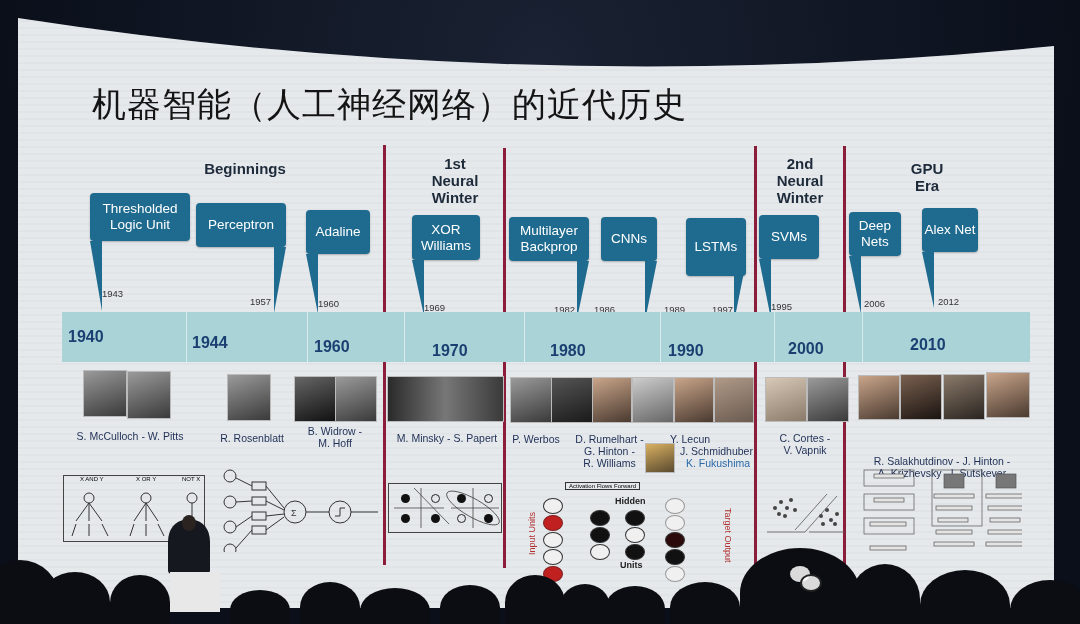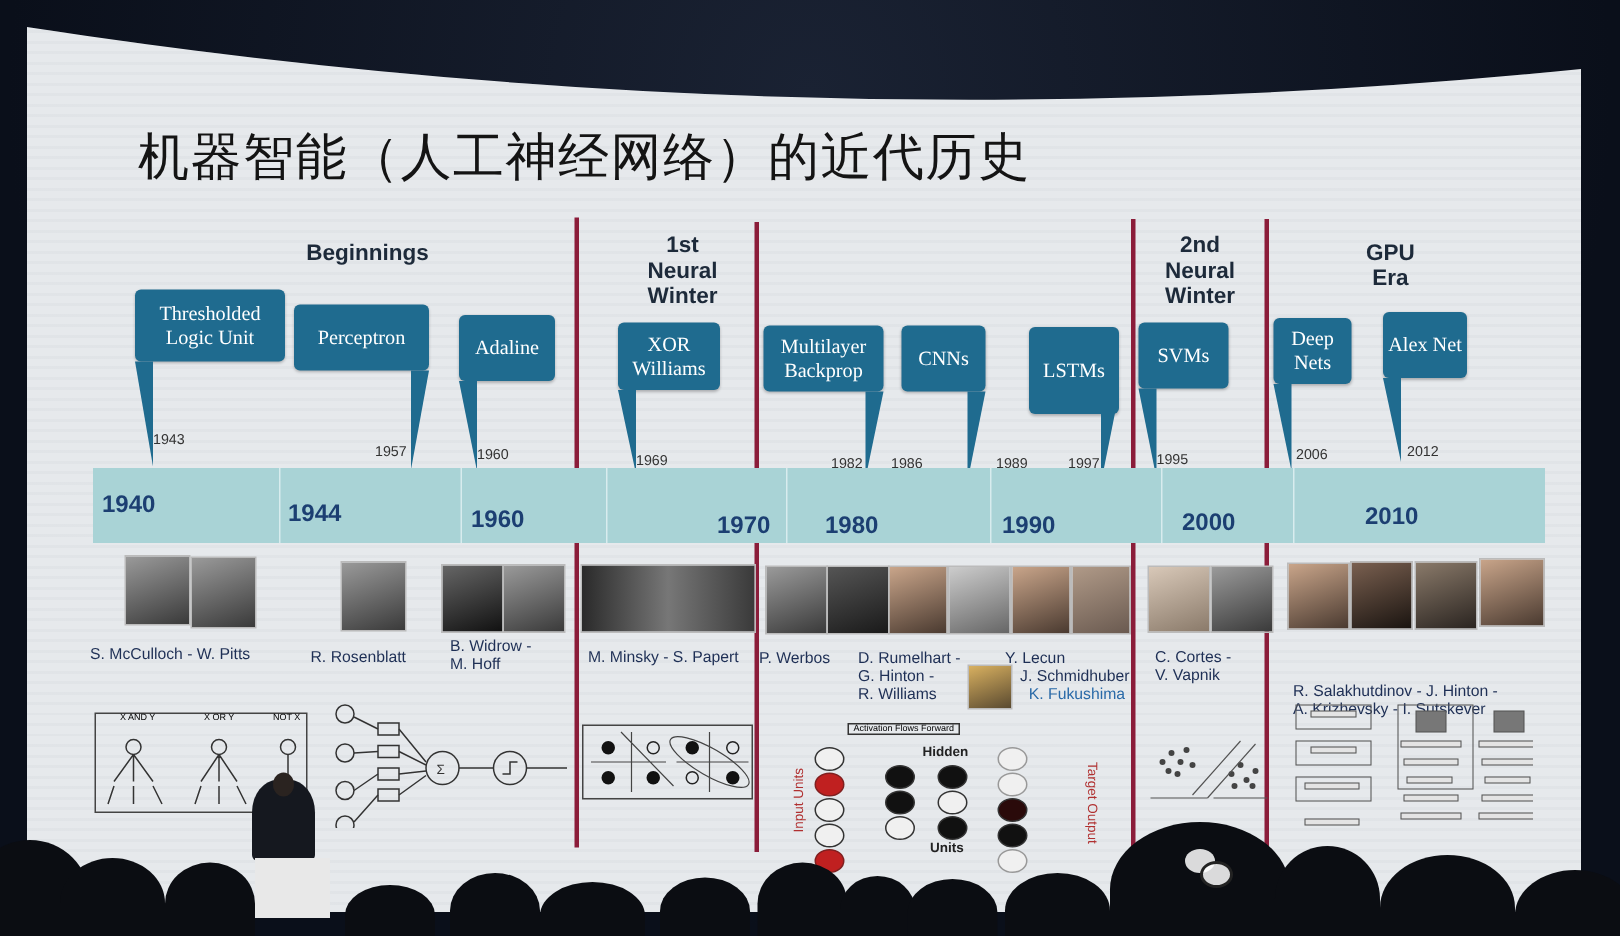--- a/index.html
+++ b/index.html
@@ -4,29 +4,29 @@
 <style>
   html,body{margin:0;padding:0;}
   body{width:1080px;height:624px;overflow:hidden;background:#0b1220;position:relative;font-family:"Liberation Sans",sans-serif;}
   .stage{position:absolute;left:0;top:0;width:1080px;height:624px;background:radial-gradient(ellipse at 50% 10%,#1a2233 0%,#0a0f1a 70%);}
   .screen{position:absolute;left:18px;top:18px;width:1036px;height:590px;background:#e6e9ec;
     clip-path:path('M0 0 Q 520 80 1036 28 L 1036 590 L 0 590 Z');}
   .scanlines{position:absolute;inset:0;background:repeating-linear-gradient(0deg,rgba(255,255,255,0) 0 5px,rgba(200,205,210,.18) 5px 7px);pointer-events:none;}
   .title{position:absolute;left:92px;top:82px;font-size:34px;color:#141414;letter-spacing:1px;font-family:"DejaVu Sans",sans-serif;}
   .divider{position:absolute;width:3px;background:#8b1d3a;top:145px;height:420px;}
   .era{position:absolute;font-weight:bold;color:#1d2a3a;font-size:15px;text-align:center;line-height:17px;}
-  .callout{position:absolute;background:#1f6b8f;color:#fff;font-size:13.5px;text-align:center;border-radius:4px;display:flex;align-items:center;justify-content:center;line-height:16px;box-shadow:0 1px 2px rgba(0,0,0,.25);font-family:Liberation Serif, serif;}
+  .callout{position:absolute;background:#1f6b8f;color:#fff;font-size:13.5px;text-align:center;border-radius:4px;display:flex;align-items:center;justify-content:center;line-height:16px;box-shadow:0 1px 2px rgba(0,0,0,.25);}
   .tail{position:absolute;width:0;height:0;border-style:solid;}
   .yr-small{position:absolute;font-size:9.5px;color:#333;}
   .timeline{position:absolute;left:62px;top:312px;width:968px;height:50px;background:#a9d3d6;}
   .decade-sep{position:absolute;top:0;width:1px;height:50px;background:#d8ecee;}
   .decade{position:absolute;font-weight:bold;color:#1c3f72;font-size:16px;top:17px;}
   .photo{position:absolute;background:linear-gradient(160deg,#9a9a9a,#3a3a3a);border:1px solid #bbb;}
   .photo.color{background:linear-gradient(160deg,#c9a58a,#4a3a30);}
-  .name{position:absolute;font-size:10.5px;color:#1e2f55;line-height:12px;}
+  .name{position:absolute;font-size:10.5px;color:#1e2f55;text-align:center;line-height:12px;}
   .name.blue{color:#2a6aa8;}
   .diagram{position:absolute;border:1px solid #444;background:transparent;}
   .dot{position:absolute;width:9px;height:9px;border-radius:50%;background:#111;}
   .dot.open{background:transparent;border:1.5px solid #222;width:7px;height:7px;}
   .node{position:absolute;width:18px;height:14px;border-radius:50%;border:1.5px solid #333;background:#f0f0f0;}
   .node.red{background:#c02020;border-color:#802020;}
   .node.black{background:#111;}
   .node.gray{border-color:#999;}
   .audience{position:absolute;border-radius:50% 50% 10% 10%;background:#0b0d12;}
   .watermark{position:absolute;left:790px;top:566px;color:rgba(255,255,255,.85);font-size:22px;font-family:"DejaVu Sans",sans-serif;display:flex;align-items:center;gap:8px;}
@@ -109,21 +109,21 @@
   <div class="decade-sep" style="left:124px;"></div>
   <div class="decade-sep" style="left:245px;"></div>
   <div class="decade-sep" style="left:342px;"></div>
   <div class="decade-sep" style="left:462px;"></div>
   <div class="decade-sep" style="left:598px;"></div>
   <div class="decade-sep" style="left:712px;"></div>
   <div class="decade-sep" style="left:800px;"></div>
   <div class="decade" style="left:6px;top:16px;">1940</div>
   <div class="decade" style="left:130px;top:22px;">1944</div>
   <div class="decade" style="left:252px;top:26px;">1960</div>
-  <div class="decade" style="left:370px;top:30px;margin-left:46px;">1970</div>
+  <div class="decade" style="left:370px;top:30px;">1970</div>
   <div class="decade" style="left:488px;top:30px;">1980</div>
   <div class="decade" style="left:606px;top:30px;">1990</div>
   <div class="decade" style="left:726px;top:28px;">2000</div>
   <div class="decade" style="left:848px;top:24px;">2010</div>
 </div>
 
 <div class="photo" style="left:83px;top:370px;width:42px;height:45px;"></div>
 <div class="photo" style="left:127px;top:371px;width:42px;height:46px;"></div>
 <div class="photo" style="left:227px;top:374px;width:42px;height:45px;"></div>
 <div class="photo" style="left:294px;top:376px;width:40px;height:44px;background:linear-gradient(160deg,#666,#111);"></div>

